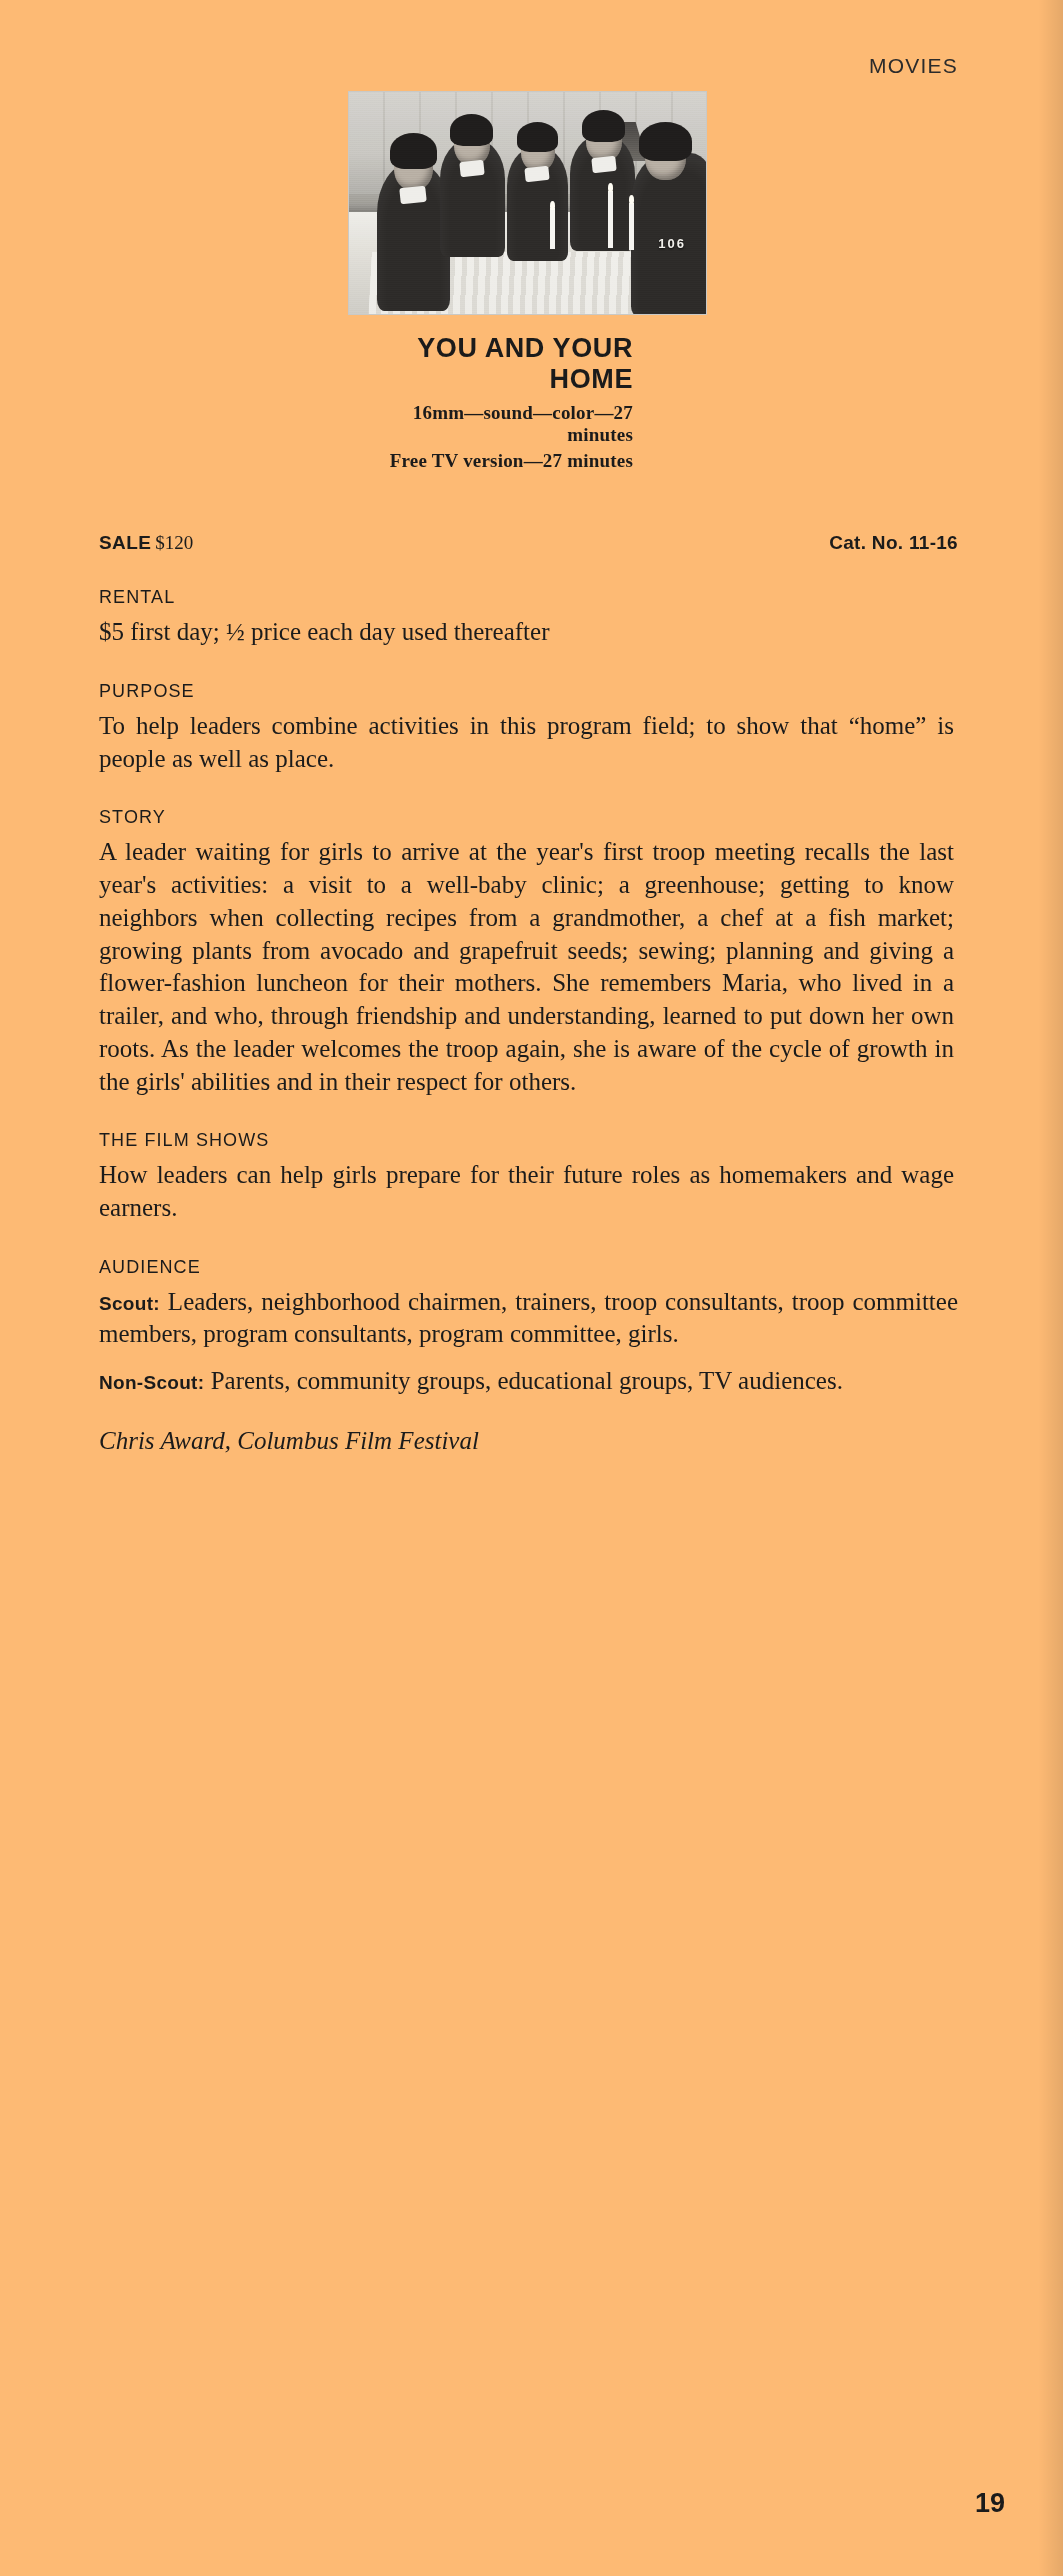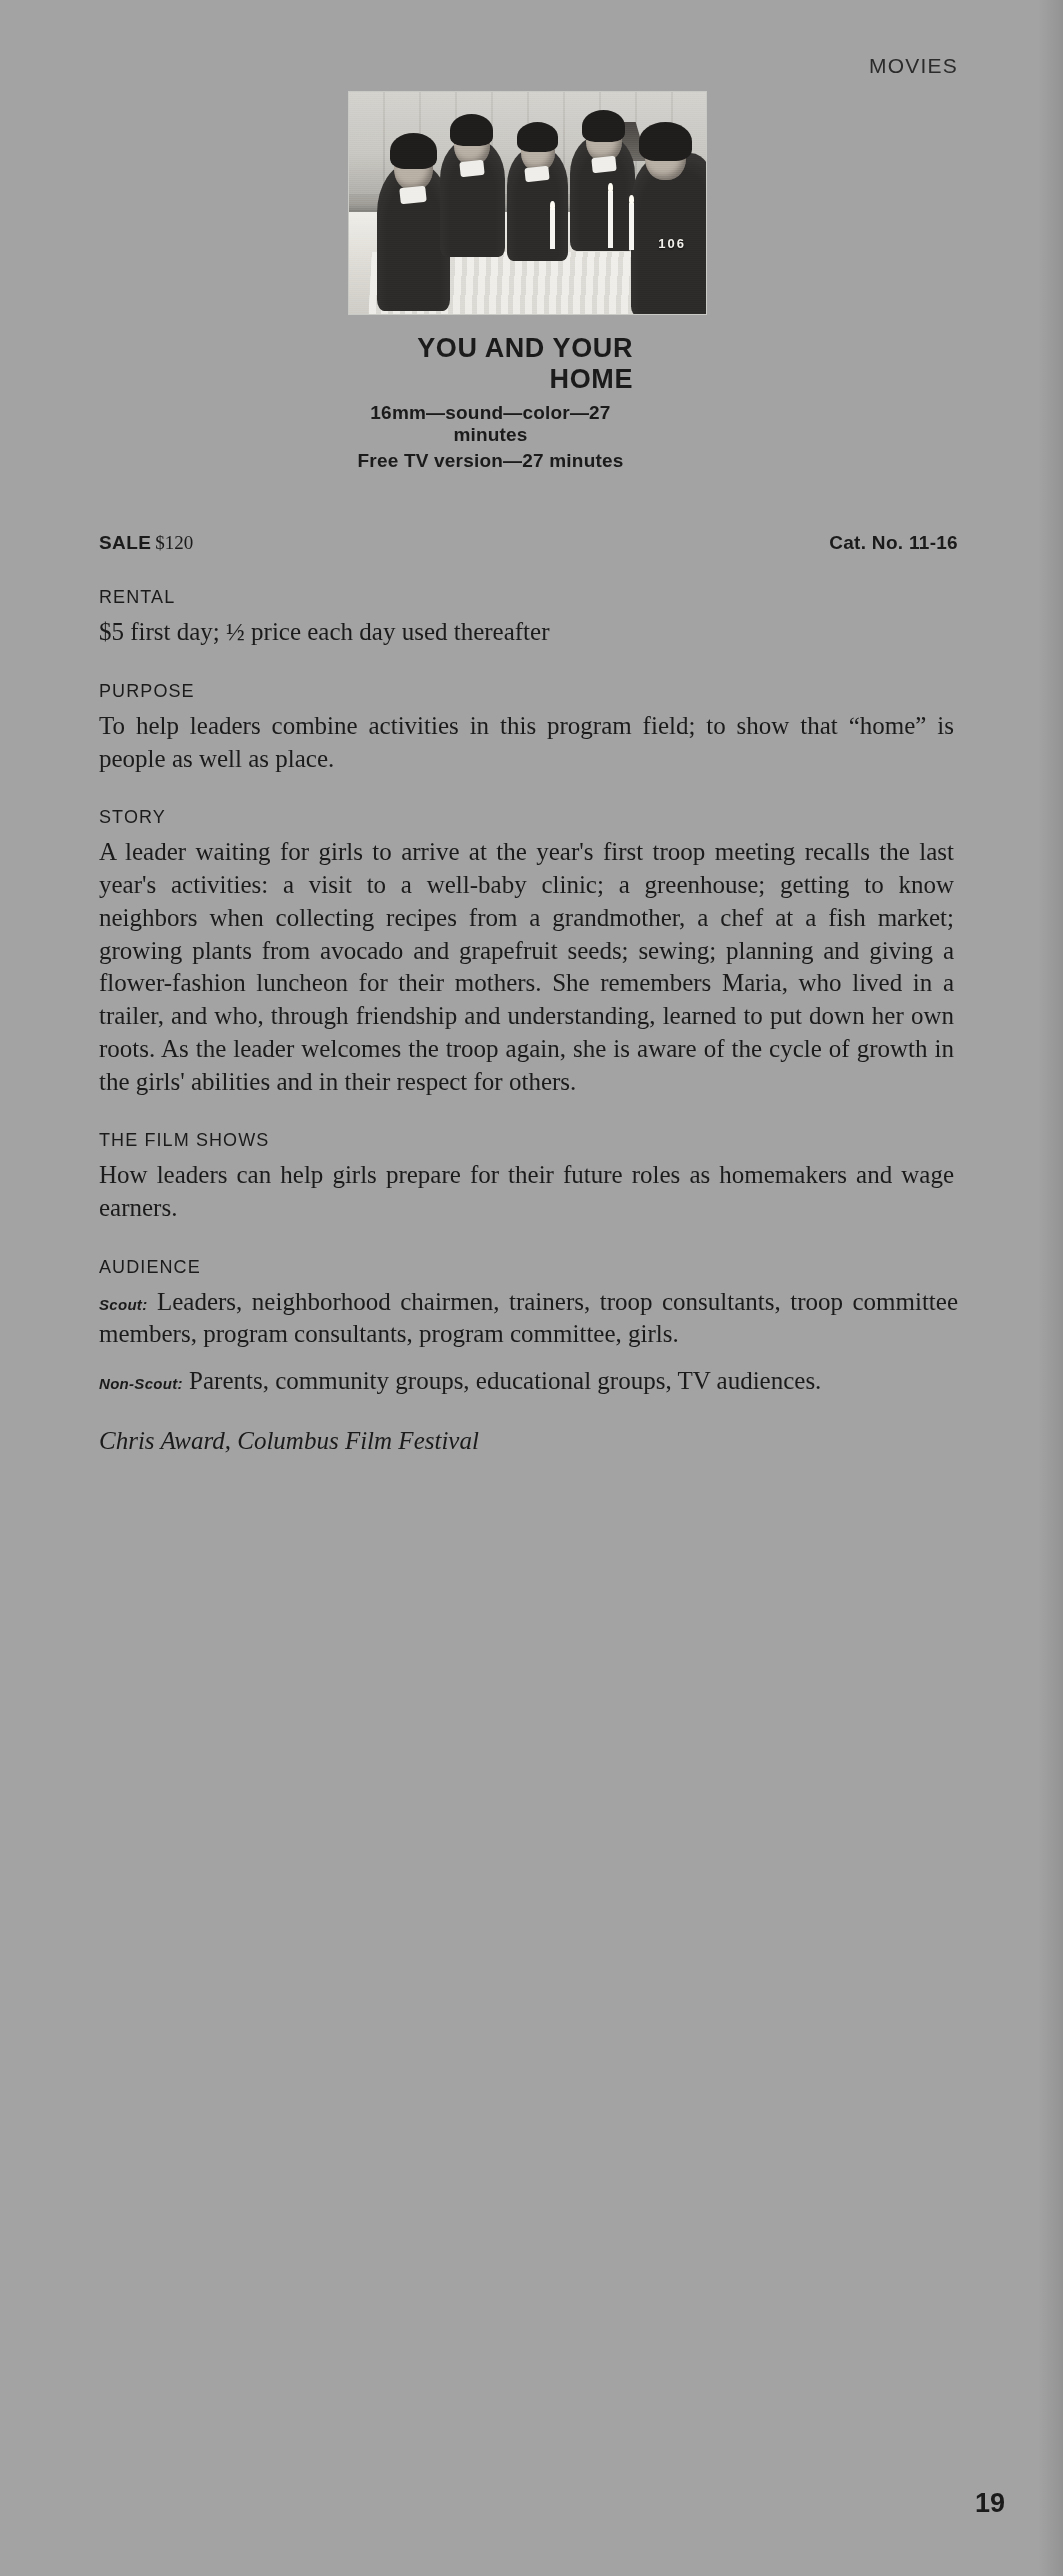--- a/index.html
+++ b/index.html
@@ -8,21 +8,21 @@
     background: #f4f3f1;
   }
   body {
     font-family: "Liberation Serif", serif;
     color: #1b1b1b;
   }
   .page {
     position: relative;
     width: 1064px;
     height: 2576px;
-    background: #a3a3a3;
+    background: #fdba74;
     box-sizing: border-box;
     overflow: hidden;
   }
   .page::after {
     
     content: "";
     position: absolute;
     top: 0; right: 0;
     width: 26px; height: 100%;
     background: linear-gradient(to right, rgba(0,0,0,0.0), rgba(0,0,0,0.10));
@@ -142,24 +142,24 @@
 
   .title {
     font-family: "Liberation Sans", sans-serif;
     font-weight: bold;
     font-size: 27px;
     letter-spacing: 0.6px;
     text-align: right;
     margin-top: 18px;
   }
   .subtitle {
-    font-family: Liberation Sans, sans-serif;
-    font-weight: bold;
-    font-size: 19px;
-    text-align: center;
+    font-family: Liberation Serif, serif;
+    font-weight: bold;
+    font-size: 19px;
+    text-align: right;
     margin-top: 7px;
     letter-spacing: 0.2px;
   }
   .subtitle.second { margin-top: 4px; }
 
   .price-row {
     margin-top: 55px;
     display: flex;
     justify-content: space-between;
     align-items: baseline;
@@ -204,23 +204,22 @@
 
   .aud-line {
     font-size: 25px;
     line-height: 1.3;
     margin: 0 0 14px 0;
     text-align: justify;
   }
   .aud-key {
     font-family: "Liberation Sans", sans-serif;
     font-weight: bold;
-    font-size: 15px;
+    font-size: 19px;
     letter-spacing: 0.3px;
-    font-style: italic;
   }
   .award {
     font-style: italic;
     font-size: 25px;
     margin-top: 30px;
   }
 
   .folio {
     position: absolute;
     right: 59px;

